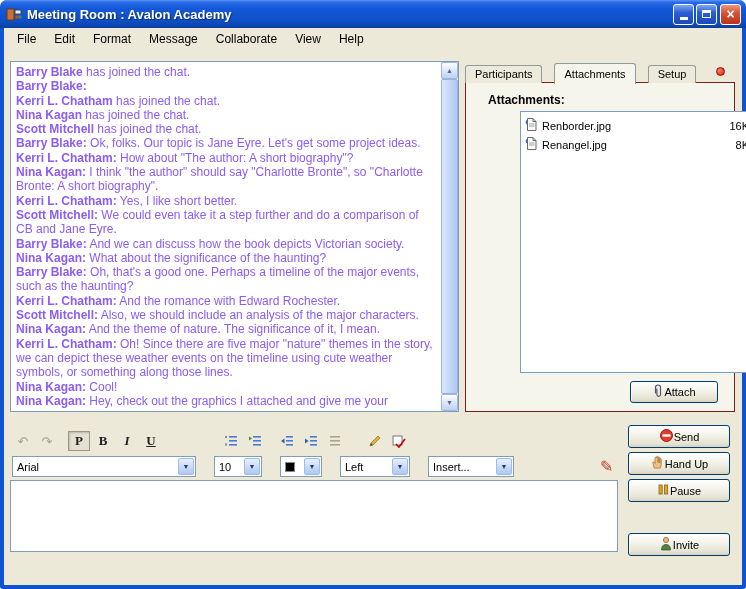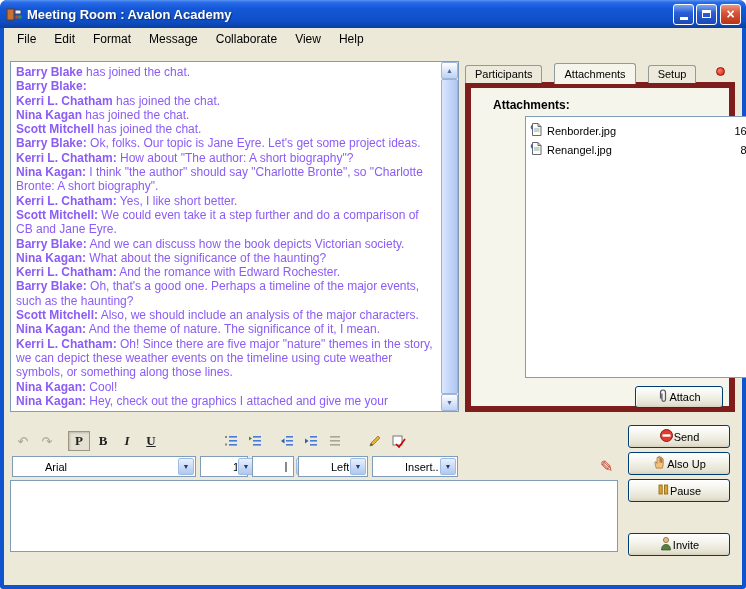--- a/index.html
+++ b/index.html
@@ -50,21 +50,21 @@
 
   
   .tabstrip { position:absolute; left:461px; top:35px; height:20px; display:flex; z-index:3; }
   .tab { margin-top:2px; height:18px; padding:2px 9px 0; font-size:11px; color:#000;
     background:#EDEADB; border:1px solid #919B9C; border-bottom:none;
     border-radius:3px 3px 0 0; margin-right:12px; }
   .tab.active { margin-top:0; height:21px; padding-top:4px; background:#F6F5EC; }
   .dot { position:absolute; left:712px; top:39px; width:9px; height:9px; border-radius:50%;
     background:radial-gradient(circle at 35% 35%, #ff7d6e, #d41f08); border:1px solid #8e1204; z-index:3; }
   .tabpanel { position:absolute; left:461px; top:54px; width:270px; height:330px;
-    background:#F6F5EC; border:6px solid #7f1d1d; }
+    background:#F6F5EC; border:1px solid #7f1d1d; }
   .attach-label { position:absolute; left:22px; top:10px; font-size:12px; font-weight:bold; color:#000; }
   .listbox { position:absolute; left:18px; top:28px; width:236px; height:262px;
     background:#fff; border:1px solid #7F9DB9; font-size:11px; padding:4px 2px;margin-left:36px; }
   .file-row { display:flex; align-items:center; gap:4px; padding:1px 4px 1px 2px; }
   .file-size { margin-left:auto; }
   .attach-btn { position:absolute; left:164px; top:298px; width:88px; height:22px; }
 
   
   .xpbtn { display:flex; align-items:center; justify-content:center; 
     font-family:"Liberation Sans",sans-serif; font-size:11px; color:#000;
@@ -78,21 +78,21 @@
     font-size:13px; color:#222; border:1px solid transparent; }
   .tb-btn.letters { font-family:"Liberation Serif", serif; font-weight:bold; font-size:13px; }
   .tb-btn.pressed { border:1px solid #9C9782; background:#E4E0D2; box-shadow:inset 1px 1px 2px rgba(0,0,0,.18); }
   .tb-btn.disabled { color:#A8A492; }
   .tb-btn.italic { font-style:italic; }
   .tb-btn.underline { text-decoration:underline; }
   .g1 { margin-left:56px; } .g2 { margin-left:8px; } .g3 { margin-left:16px; }
 
   .comborow { position:absolute; left:8px; top:428px; height:21px; display:flex; align-items:center; }
   .combo { height:21px; border:1px solid #7F9DB9; background:#fff; display:flex;
-    align-items:center; font-size:11px; color:#000; margin-right:4px;padding-left:28px; }
+    align-items:center; font-size:11px; color:#000; margin-right:18px; }
   .combo-val { flex:1; padding:0 4px; white-space:nowrap; overflow:hidden; }
   .combo-arr { width:16px; height:17px; margin:1px; border:1px solid #9EBCE8; border-radius:2px;
     background:linear-gradient(180deg,#E8F0FD,#C3D5F3 65%,#B0C8EE); color:#1B3E7A; font-size:7px;
     display:flex; align-items:center; justify-content:center; flex:0 0 auto; }
   .combo.font { width:184px; } .combo.size { width:48px; } .combo.colorsel { width:42px; }
   .combo.align { width:70px; } .combo.insert { width:86px; }
   .swatch { width:17px; height:10px; background:#000; border:1px solid #888; margin-left:4px; }
   .pencil { position:absolute; left:596px; top:429px; font-size:16px; color:#C2392B; }
 
   .msg-input { position:absolute; left:6px; top:452px; width:608px; height:72px;
@@ -150,22 +150,22 @@
         <div class="msg"><b>Kerri L. Chatham</b><span> has joined the chat.</span></div>
         <div class="msg"><b>Nina Kagan</b><span> has joined the chat.</span></div>
         <div class="msg"><b>Scott Mitchell</b><span> has joined the chat.</span></div>
         <div class="msg"><b>Barry Blake:</b><span> Ok, folks. Our topic is Jane Eyre. Let's get some project ideas.</span></div>
         <div class="msg"><b>Kerri L. Chatham:</b><span> How about "The author: A short biography"?</span></div>
         <div class="msg"><b>Nina Kagan:</b><span> I think "the author" should say "Charlotte Bronte", so "Charlotte Bronte: A short biography".</span></div>
         <div class="msg"><b>Kerri L. Chatham:</b><span> Yes, I like short better.</span></div>
         <div class="msg"><b>Scott Mitchell:</b><span> We could even take it a step further and do a comparison of CB and Jane Eyre.</span></div>
         <div class="msg"><b>Barry Blake:</b><span> And we can discuss how the book depicts Victorian society.</span></div>
         <div class="msg"><b>Nina Kagan:</b><span> What about the significance of the haunting?</span></div>
+        <div class="msg"><b>Barry Blake:</b><span> Oh, that's a good one. Perhaps a timeline of the major events, such as the haunting?</span></div>
         <div class="msg"><b>Kerri L. Chatham:</b><span> And the romance with Edward Rochester.</span></div>
-        <div class="msg"><b>Barry Blake:</b><span> Oh, that's a good one. Perhaps a timeline of the major events, such as the haunting?</span></div>
         <div class="msg"><b>Scott Mitchell:</b><span> Also, we should include an analysis of the major characters.</span></div>
         <div class="msg"><b>Nina Kagan:</b><span> And the theme of nature. The significance of it, I mean.</span></div>
         <div class="msg"><b>Kerri L. Chatham:</b><span> Oh! Since there are five major "nature" themes in the story, we can depict these weather events on the timeline using cute weather symbols, or something along those lines.</span></div>
         <div class="msg"><b>Nina Kagan:</b><span> Cool!</span></div>
         <div class="msg"><b>Nina Kagan:</b><span> Hey, check out the graphics I attached and give me your feedback.</span></div>
       </div>
       <div class="scrollbar">
         <div class="sb-btn up">▲</div>
         <div class="sb-thumb"></div>
         <div class="sb-btn down">▼</div>
@@ -305,21 +305,21 @@
       <span><svg width="15" height="15" viewBox="0 0 15 15">
             <circle cx="7.5" cy="7.5" r="6" fill="#E23B2E" stroke="#8E1A10"></circle>
             <rect x="3.5" y="6.3" width="8" height="2.4" fill="#fff"></rect>
           </svg></span>
       <span>Send</span>
     </button>
     <button class="xpbtn side hand">
       <span><svg width="15" height="15" viewBox="0 0 16 16">
             <path d="M4.5 14 C4 11.5 3 9.5 3 8 c0-1 1.6-1.2 2-.2 L5.3 9 V3.2 c0-1.2 1.7-1.2 1.7 0 V2.2 c0-1.2 1.7-1.2 1.7 0 V8 V3 c0-1.2 1.7-1.2 1.7 0 V8.5 V4.5 c0-1.1 1.6-1.1 1.6 0 V10 c0 1.5-.6 2.5-1 4z" fill="#F2C07E" stroke="#9C6A2F" stroke-width="0.7"></path>
           </svg></span>
-      <span>Also Up</span>
+      <span>Hand Up</span>
     </button>
     <button class="xpbtn side pause">
       <span><svg width="13" height="13" viewBox="0 0 13 13">
             <rect x="2" y="2" width="3.2" height="9" fill="#E0A32E" stroke="#8A6410" stroke-width="0.8"></rect>
             <rect x="7.5" y="2" width="3.2" height="9" fill="#E0A32E" stroke="#8A6410" stroke-width="0.8"></rect>
           </svg></span>
       <span>Pause</span>
     </button>
     <button class="xpbtn side invite">
       <span><svg width="14" height="15" viewBox="0 0 14 15">

